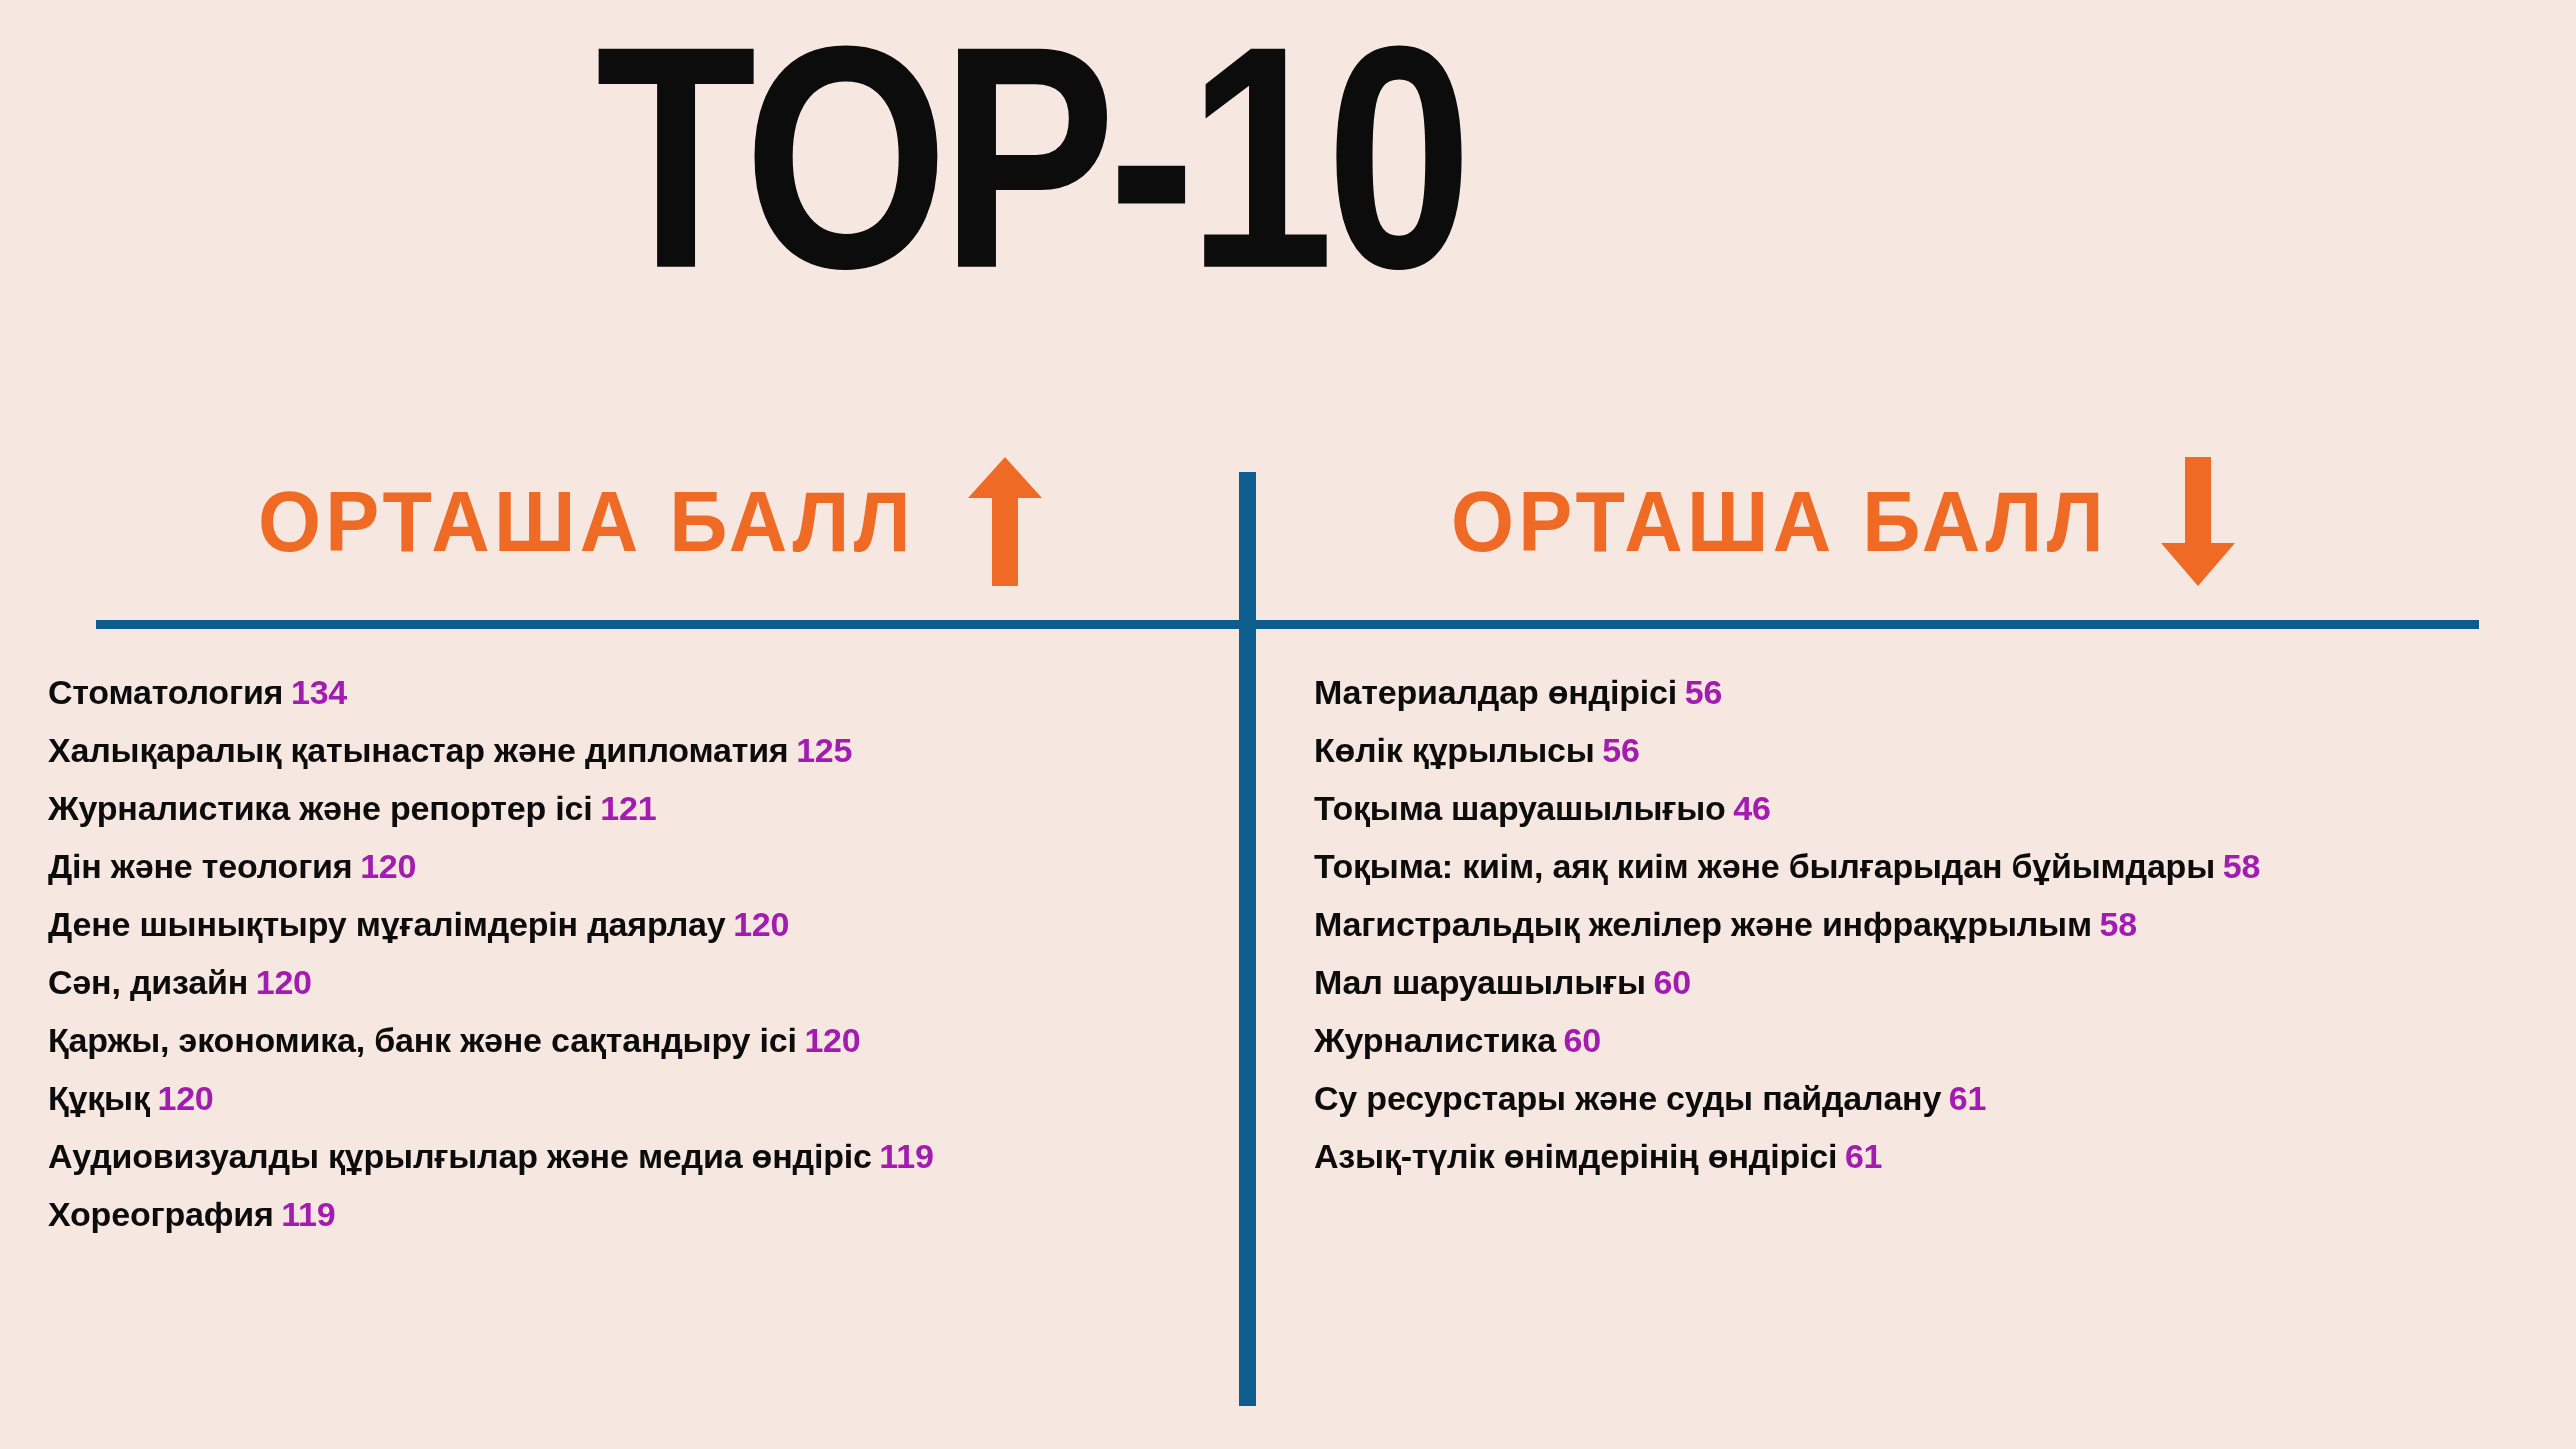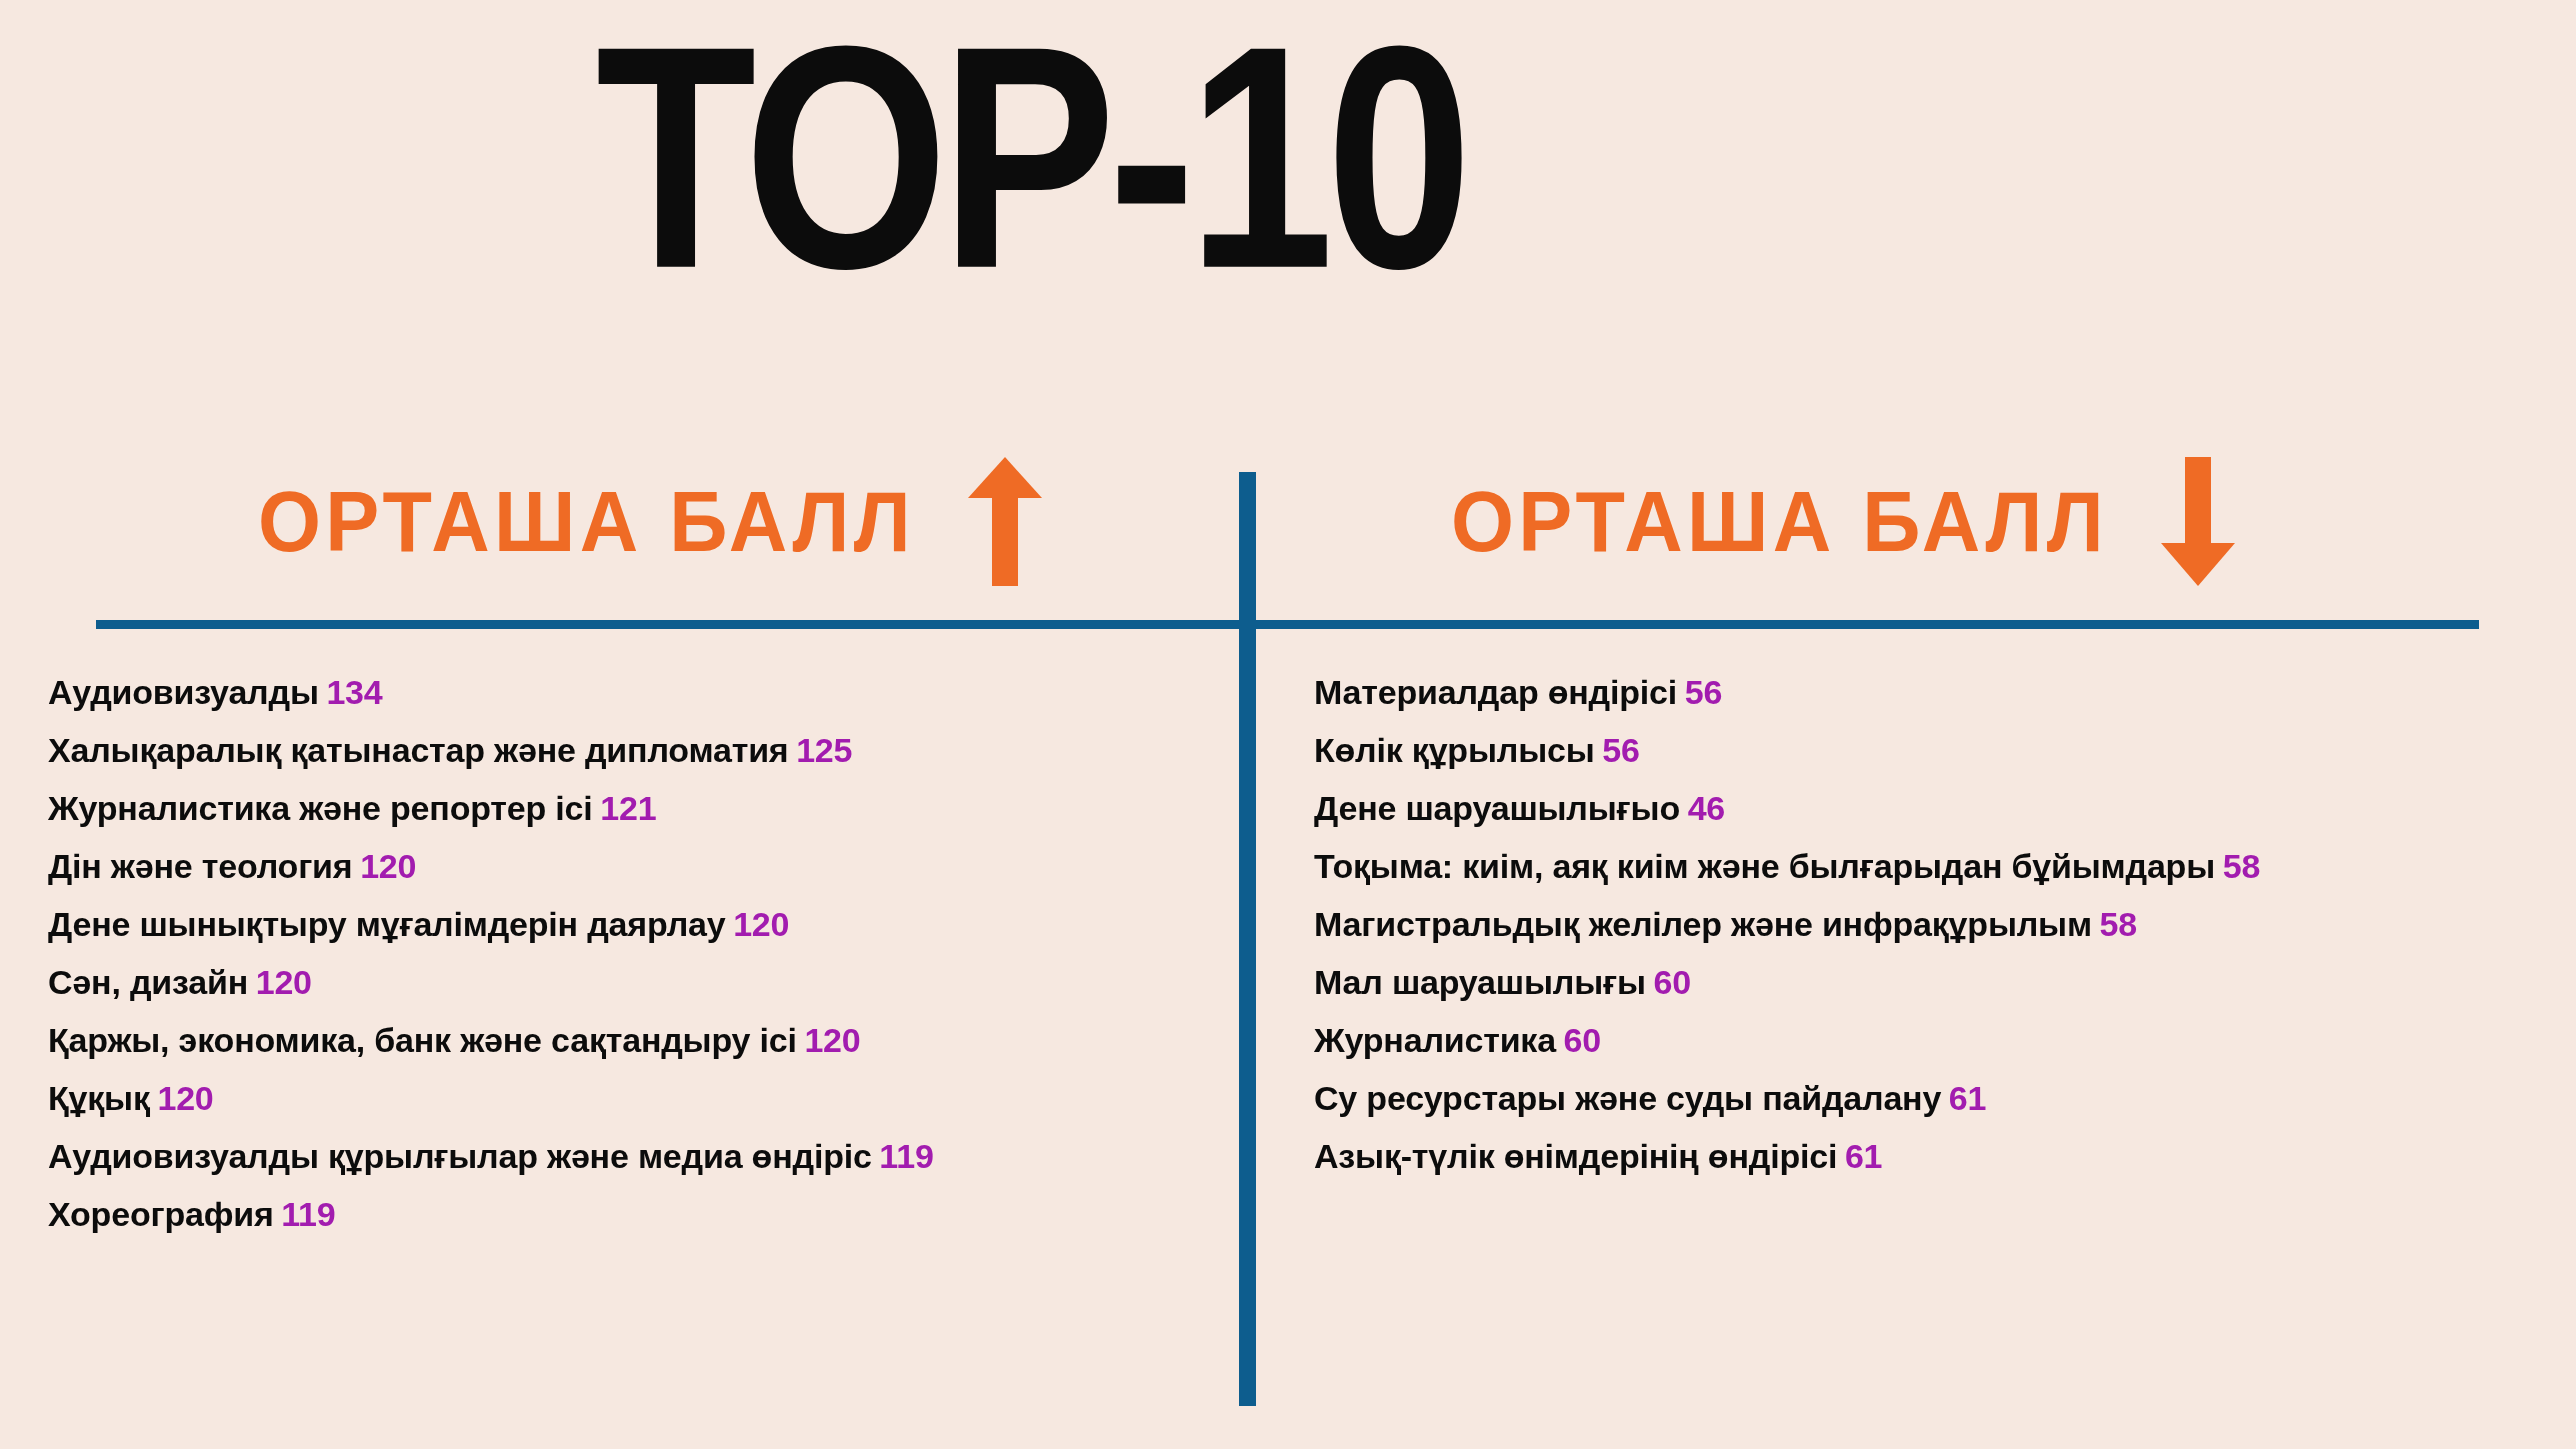--- a/index.html
+++ b/index.html
@@ -155,36 +155,36 @@
       <span class="head"></span>
     </span>
   </div>
 
 </div>
 
 <div class="hrule"></div>
 <div class="vrule"></div>
 
 <div class="col col-left">
-  <div class="row"><span>Аудиовизуалды</span><span class="score">134</span></div>
+  <div class="row"><span>Стоматология</span><span class="score">134</span></div>
   <div class="row"><span>Халықаралық қатынастар және дипломатия</span><span class="score">125</span></div>
   <div class="row"><span>Журналистика және репортер ісі</span><span class="score">121</span></div>
   <div class="row"><span>Дін және теология</span><span class="score">120</span></div>
   <div class="row"><span>Дене шынықтыру мұғалімдерін даярлау</span><span class="score">120</span></div>
   <div class="row"><span>Сән, дизайн</span><span class="score">120</span></div>
   <div class="row"><span>Қаржы, экономика, банк және сақтандыру ісі</span><span class="score">120</span></div>
   <div class="row"><span>Құқық</span><span class="score">120</span></div>
   <div class="row"><span>Аудиовизуалды құрылғылар және медиа өндіріс</span><span class="score">119</span></div>
   <div class="row"><span>Хореография</span><span class="score">119</span></div>
 </div>
 
 <div class="col col-right">
   <div class="row"><span>Материалдар өндірісі</span><span class="score">56</span></div>
   <div class="row"><span>Көлік құрылысы</span><span class="score">56</span></div>
-  <div class="row"><span>Дене шаруашылығыо</span><span class="score">46</span></div>
+  <div class="row"><span>Тоқыма шаруашылығыо</span><span class="score">46</span></div>
   <div class="row"><span>Тоқыма: киім, аяқ киім және былғарыдан бұйымдары</span><span class="score">58</span></div>
   <div class="row"><span>Магистральдық желілер және инфрақұрылым</span><span class="score">58</span></div>
   <div class="row"><span>Мал шаруашылығы</span><span class="score">60</span></div>
   <div class="row"><span>Журналистика</span><span class="score">60</span></div>
   <div class="row"><span>Су ресурстары және суды пайдалану</span><span class="score">61</span></div>
   <div class="row"><span>Азық-түлік өнімдерінің өндірісі</span><span class="score">61</span></div>
 </div>
 
 
 </body></html>

